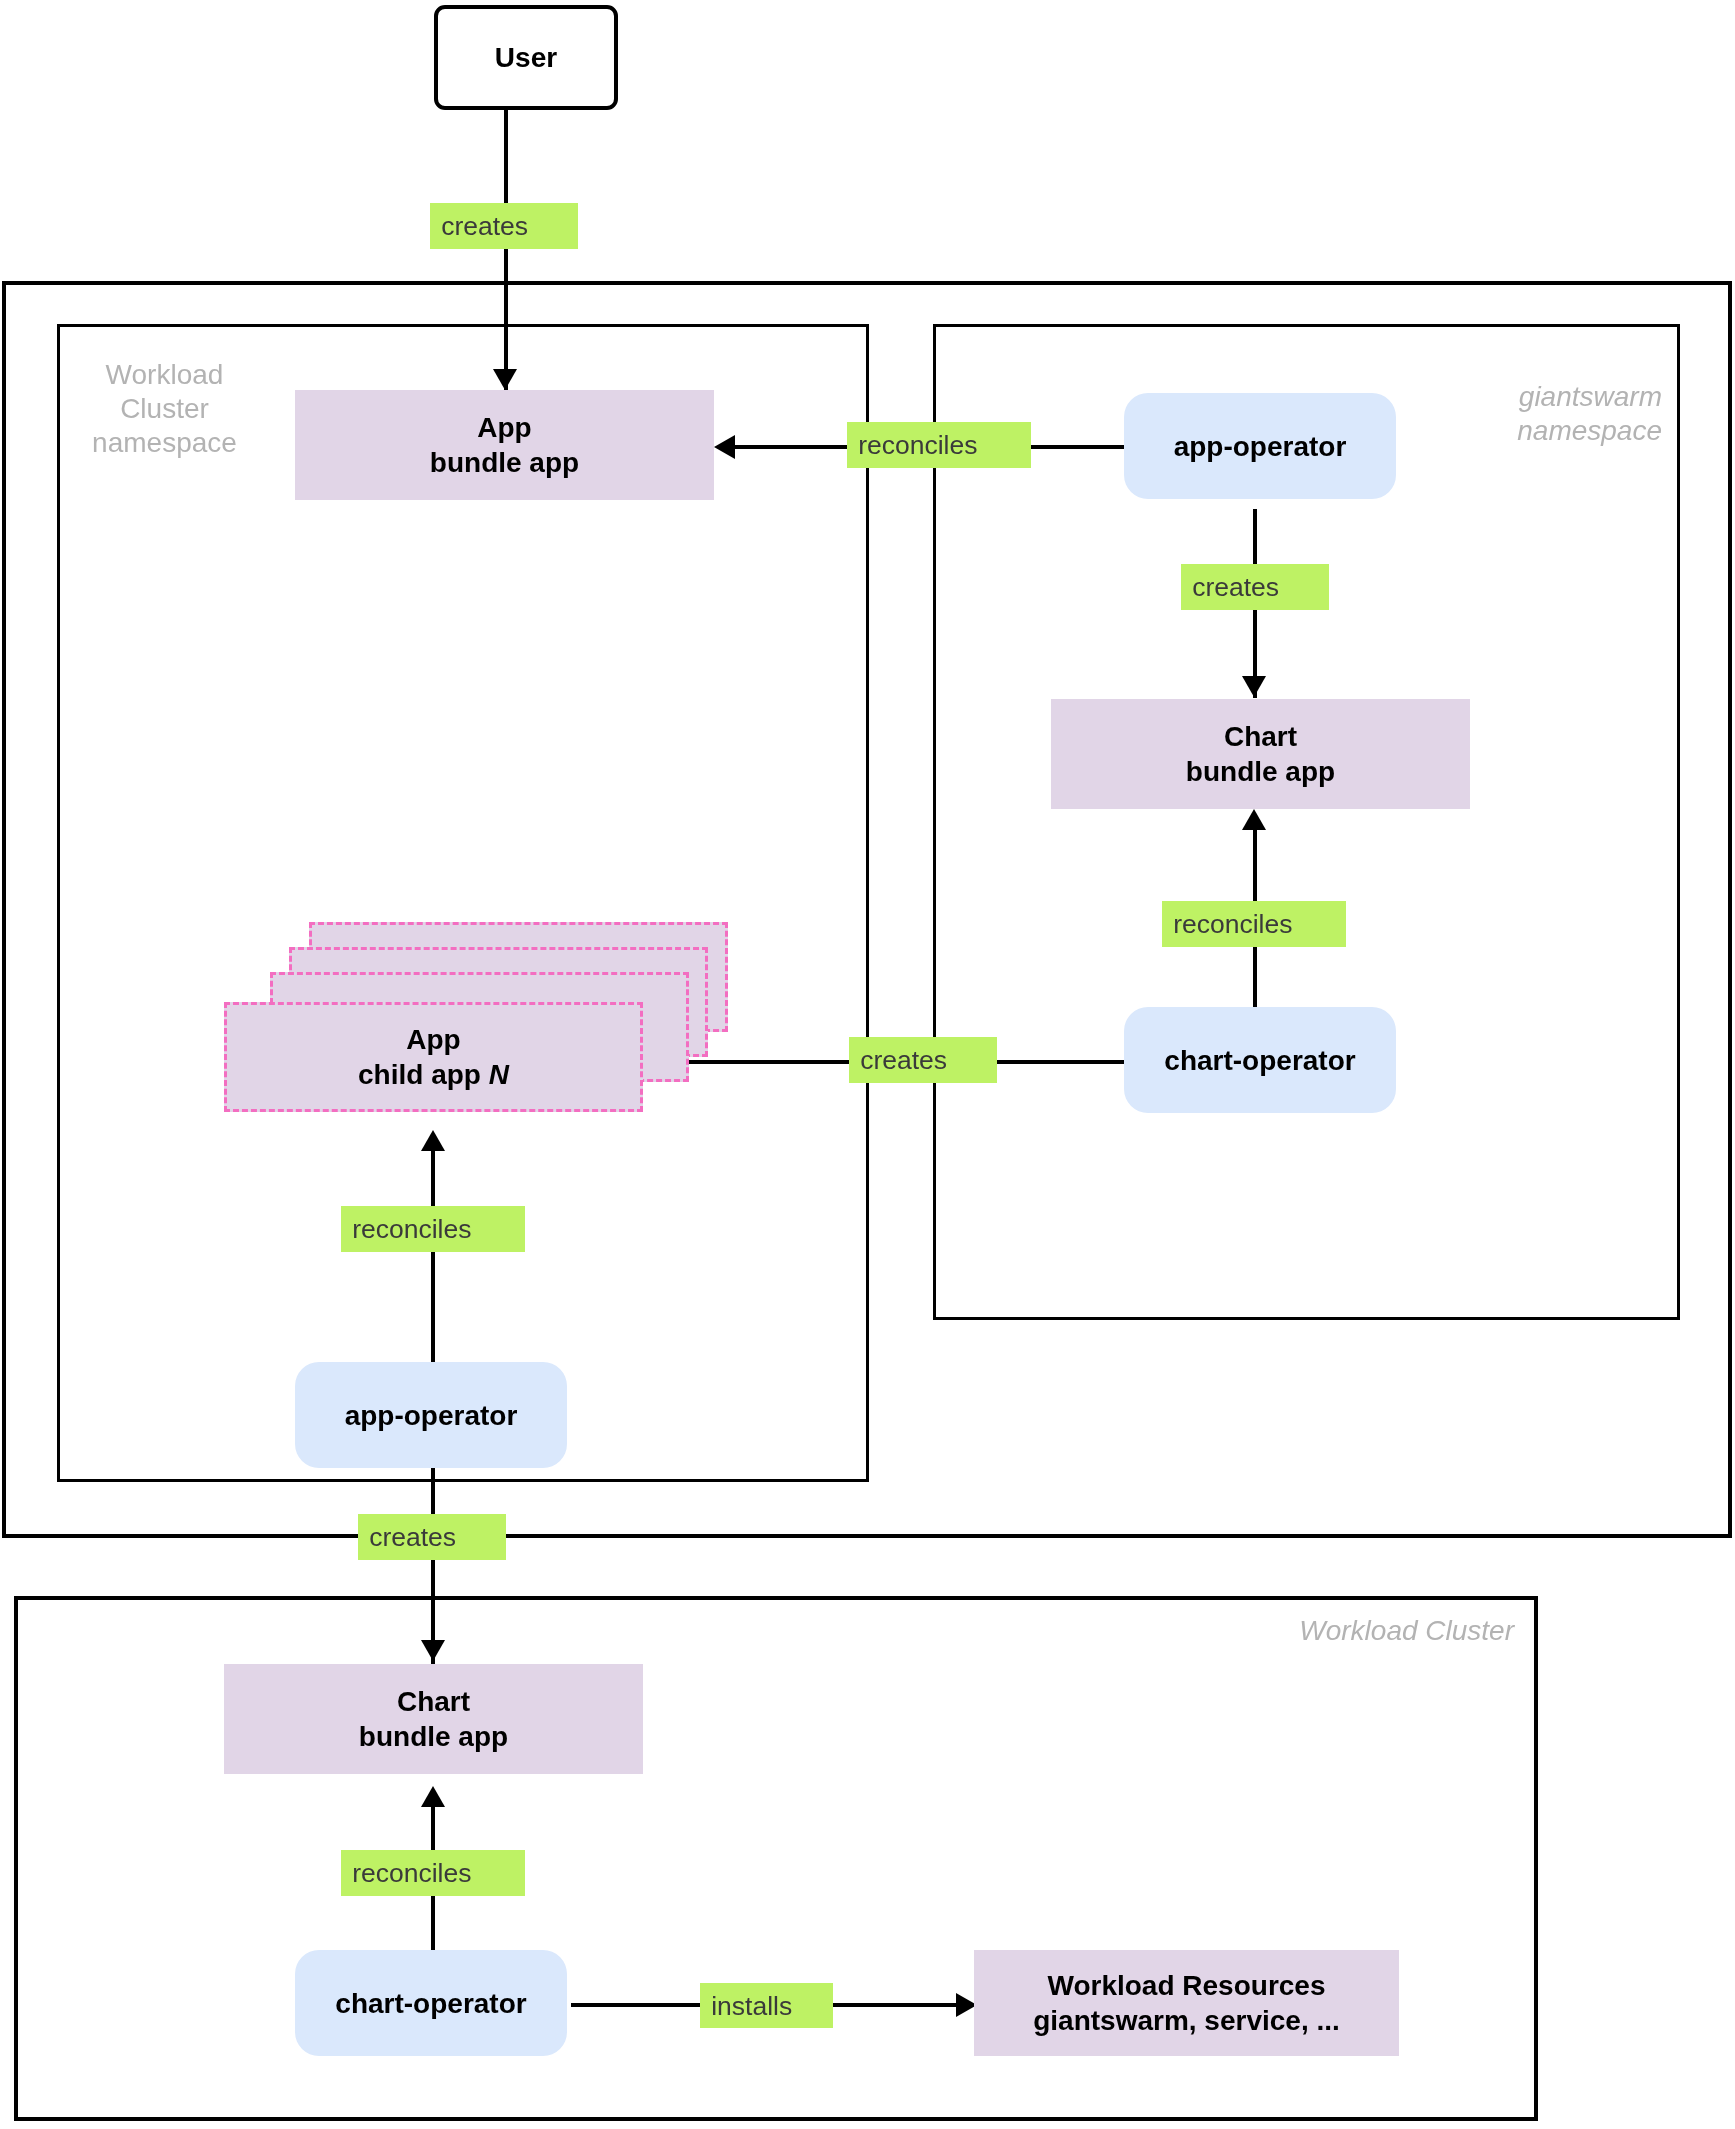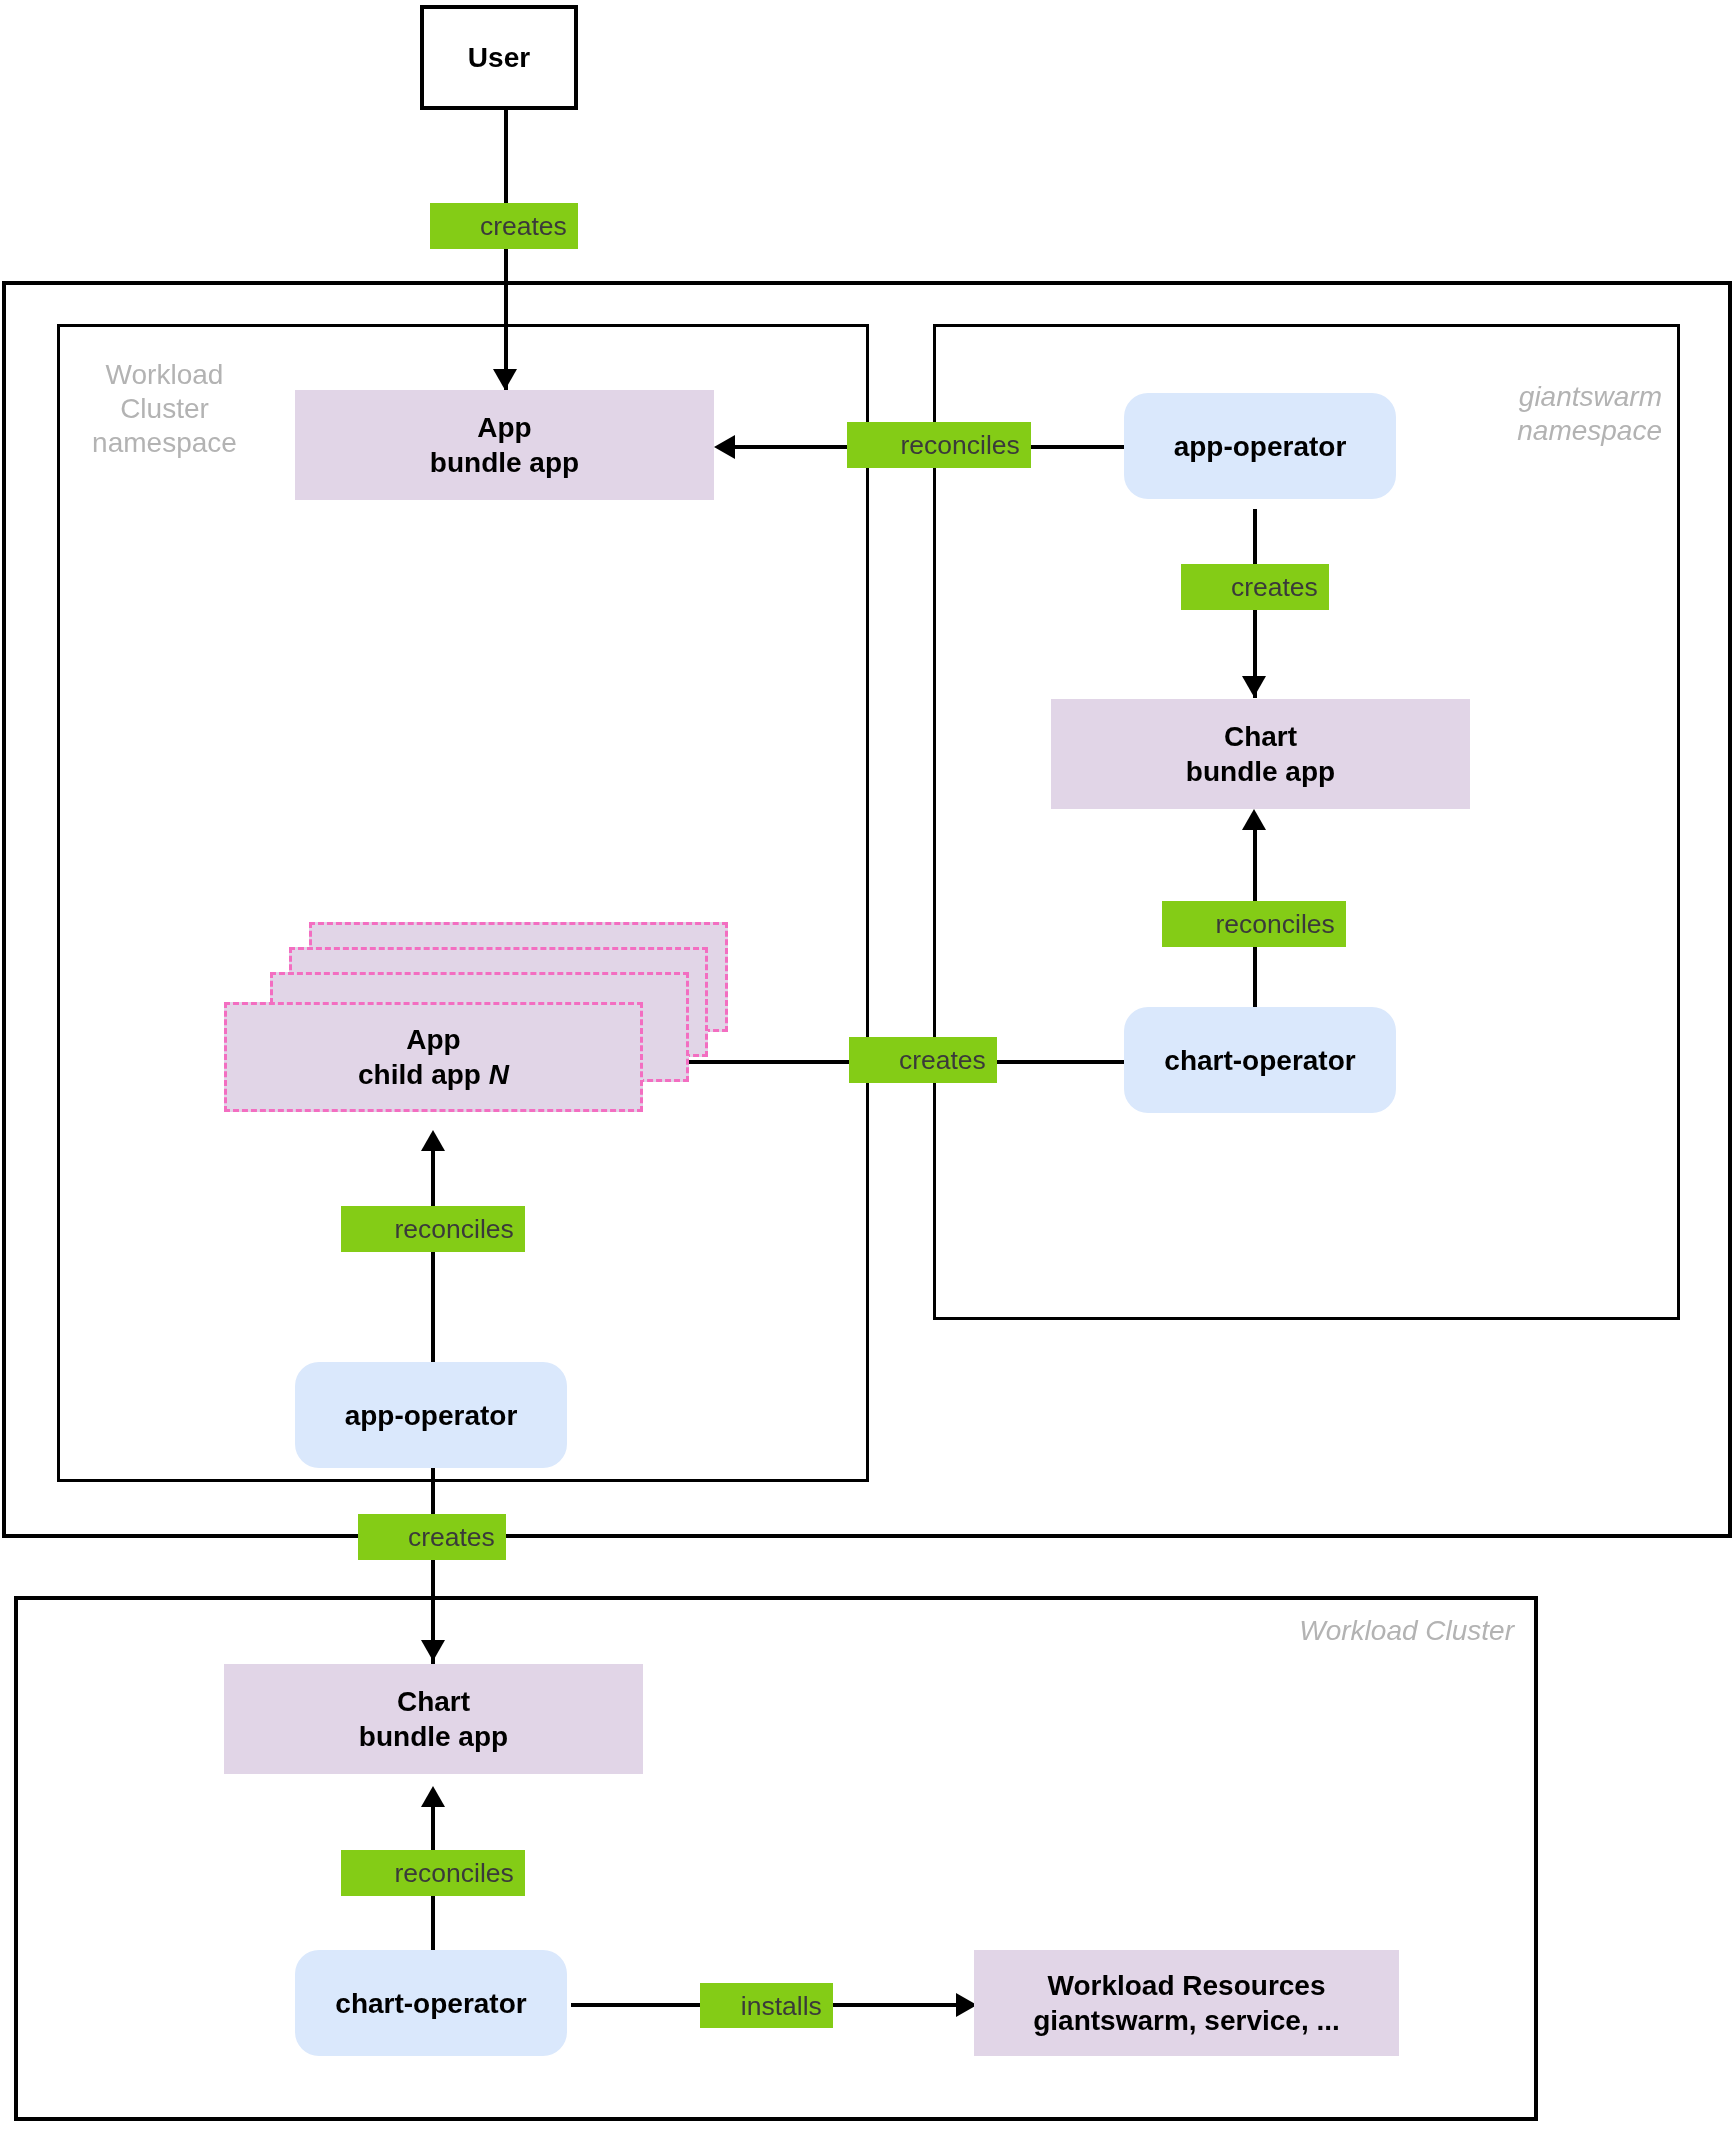--- a/index.html
+++ b/index.html
@@ -111,28 +111,28 @@
   }
   .arrow.right {
     border-top: 12px solid transparent;
     border-bottom: 12px solid transparent;
     border-left: 21px solid #000000;
   }
 
   
   .edge-label {
     position: absolute;
-    background: #84cc16;
+    background: #bef264;
     color: #3a3a3a;
     font-size: 26.5px;
     line-height: 1;
     padding: 9.8px 11.2px;
     box-sizing: border-box;
     white-space: nowrap;
-    text-align: right;
+    text-align: left;
   }
 </style>
 </head>
 <body>
 
 <div id="canvas">
 
   <div class="frame thick" style="left:2.1px; top:281px; width:1730px; height:1257px;"></div>
 
   <div class="frame thin" style="left:57px; top:324px; width:812px; height:1158px;"></div>
@@ -171,21 +171,21 @@
 
   <div class="edge v" style="left:431px; top:1454px; width:3.5px; height:210px;"></div>
   <div class="arrow down" style="left:421px; top:1640px;"></div>
 
   <div class="edge v" style="left:431px; top:1794px; width:3.5px; height:203px;"></div>
   <div class="arrow up" style="left:421px; top:1786px;"></div>
 
   <div class="edge h" style="left:571px; top:2003px; width:398px;"></div>
   <div class="arrow right" style="left:956px; top:1993px;"></div>
 
-  <div class="node plain" style="left:420px; top:4.9px; width:158px; height:105px;">
+  <div class="node plain" style="left:434px; top:4.9px; width:184px; height:105px;border-radius:11px;">
     <span class="title">User</span>
   </div>
 
   <div class="node purple" style="left:295px; top:390px; width:419px; height:110px;">
     <span class="title">App</span>
     <span class="sub">bundle app</span>
   </div>
 
   <div class="node blue" style="left:1124px; top:393px; width:272px; height:106px;">
     <span class="title">app-operator</span>

